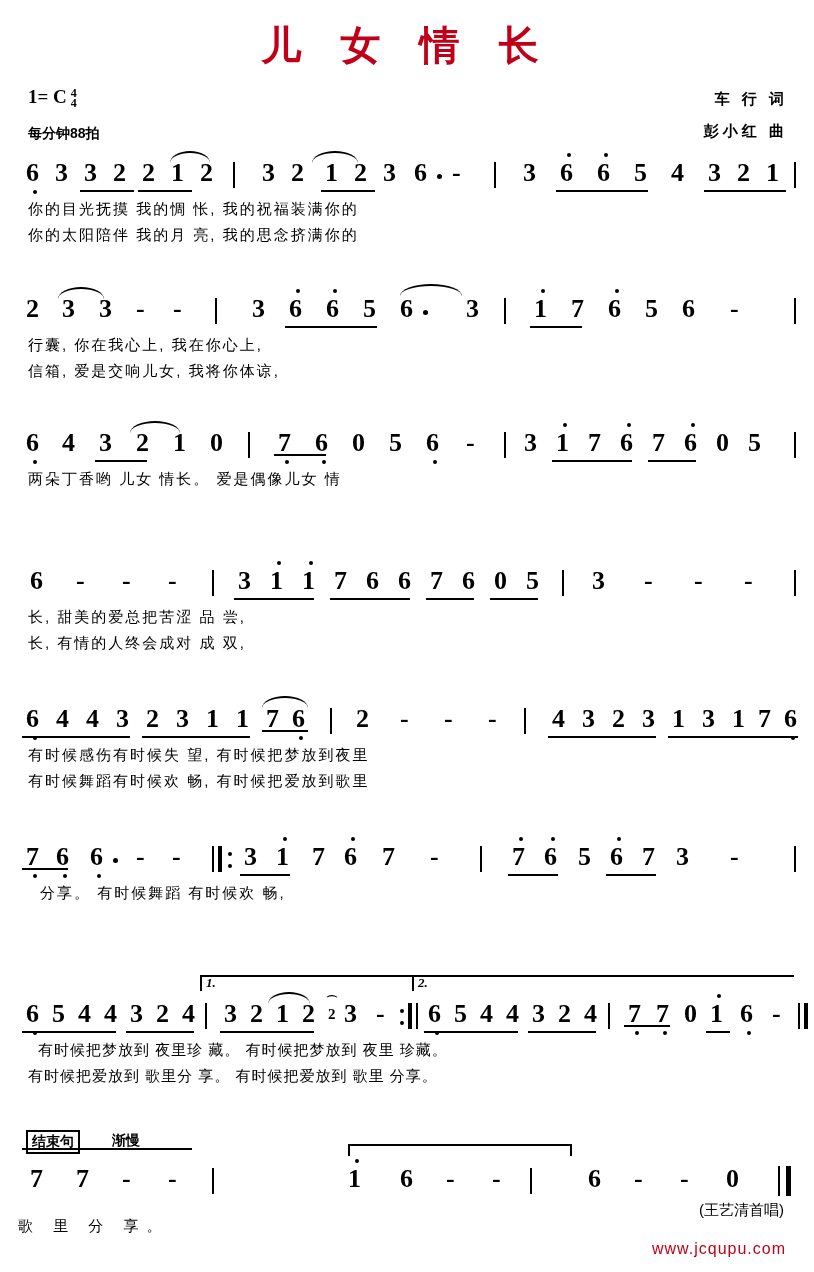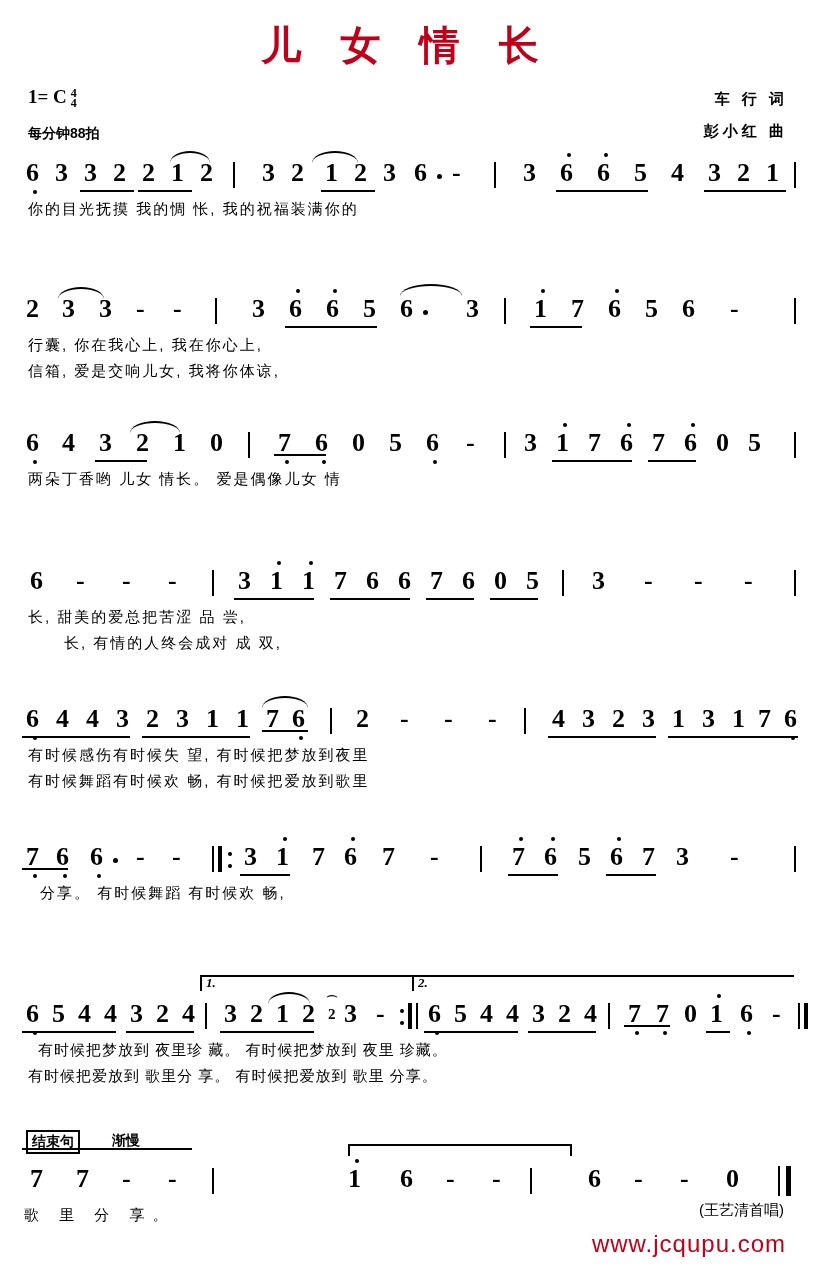--- a/index.html
+++ b/index.html
@@ -138,21 +138,21 @@
     height:10px;
   }
   .singer{
     position:absolute;right:30px;bottom:52px;
     font-family:"Liberation Sans", sans-serif;
     font-size:15px;
   }
   .site{
     position:absolute;right:28px;bottom:14px;
     font-family:"Liberation Sans", sans-serif;
-    font-size:24px;
+    font-size:16px;
     color:#c00018;
     letter-spacing:1px;
   }
   .endbar{position:absolute;}
   .endbar .thin{position:absolute;width:2px;height:30px;background:#000;}
   .endbar .thick{position:absolute;width:5px;height:30px;background:#000;}
 </style>
 </head>
 <body>
 
@@ -203,20 +203,21 @@
       <span class="n" style="left:634px;top:0;">5</span>
       <span class="n" style="left:671px;top:0;">4</span>
       <span class="n" style="left:708px;top:0;">3</span>
       <span class="n" style="left:737px;top:0;">2</span>
       <span class="n" style="left:766px;top:0;">1</span>
       <span class="ul" style="left:556px;top:30px;width:92px;"></span>
       <span class="ul" style="left:704px;top:30px;width:82px;"></span>
       <span class="bar" style="left:794px;"></span>
     </div>
     <div class="lyr" style="padding-left:28px;letter-spacing:2px;">你的目光抚摸    我的惆      怅,     我的祝福装满你的</div>
+    <div class="lyr" style="padding-left:28px;letter-spacing:2px;">你的太阳陪伴    我的月      亮,     我的思念挤满你的</div>
   </div>
 
   <div class="system" style="top:296px;">
     <div class="notes">
       <span class="n" style="left:26px;top:0;">2</span>
       <span class="n" style="left:62px;top:0;">3</span>
       <span class="n" style="left:99px;top:0;">3</span>
       <span class="slur" style="left:58px;top:-9px;width:46px;"></span>
       <span class="dash" style="left:136px;top:0;">-</span>
       <span class="dash" style="left:173px;top:0;">-</span>
@@ -319,21 +320,21 @@
       <span class="ul" style="left:490px;top:30px;width:48px;"></span>
       <span class="bar" style="left:562px;"></span>
 
       <span class="n" style="left:592px;top:0;">3</span>
       <span class="dash" style="left:644px;top:0;">-</span>
       <span class="dash" style="left:694px;top:0;">-</span>
       <span class="dash" style="left:744px;top:0;">-</span>
       <span class="bar" style="left:794px;"></span>
     </div>
     <div class="lyr" style="padding-left:28px;letter-spacing:2px;">长,        甜美的爱总把苦涩  品  尝,</div>
-    <div class="lyr" style="padding-left:28px;letter-spacing:2px;margin-left:36px;">长,        有情的人终会成对  成  双,</div>
+    <div class="lyr" style="padding-left:28px;letter-spacing:2px;">长,        有情的人终会成对  成  双,</div>
   </div>
 
   <div class="system" style="top:706px;">
     <div class="notes">
       <span class="n" style="left:26px;top:0;">6</span>
         <span class="dotd" style="left:33px;top:30px;"></span>
       <span class="n" style="left:56px;top:0;">4</span>
       <span class="n" style="left:86px;top:0;">4</span>
       <span class="n" style="left:116px;top:0;">3</span>
       <span class="n" style="left:146px;top:0;">2</span>
@@ -507,18 +508,18 @@
 
       <span class="n" style="left:588px;top:0;">6</span>
       <span class="dash" style="left:634px;top:0;">-</span>
       <span class="dash" style="left:680px;top:0;">-</span>
       <span class="n" style="left:726px;top:0;">0</span>
       <div class="endbar" style="left:778px;top:0;">
         <span class="thin" style="left:0;"></span>
         <span class="thick" style="left:8px;"></span>
       </div>
     </div>
-    <div class="lyr" style="padding-left:24px;letter-spacing:8px;">歌  里        分  享。</div>
+    <div class="lyr" style="padding-left:18px;letter-spacing:8px;margin-top:11px;">歌  里        分  享。</div>
   </div>
 
   <div class="singer">(王艺清首唱)</div>
   <div class="site">www.jcqupu.com</div>
 </div>
 
 </body></html>

